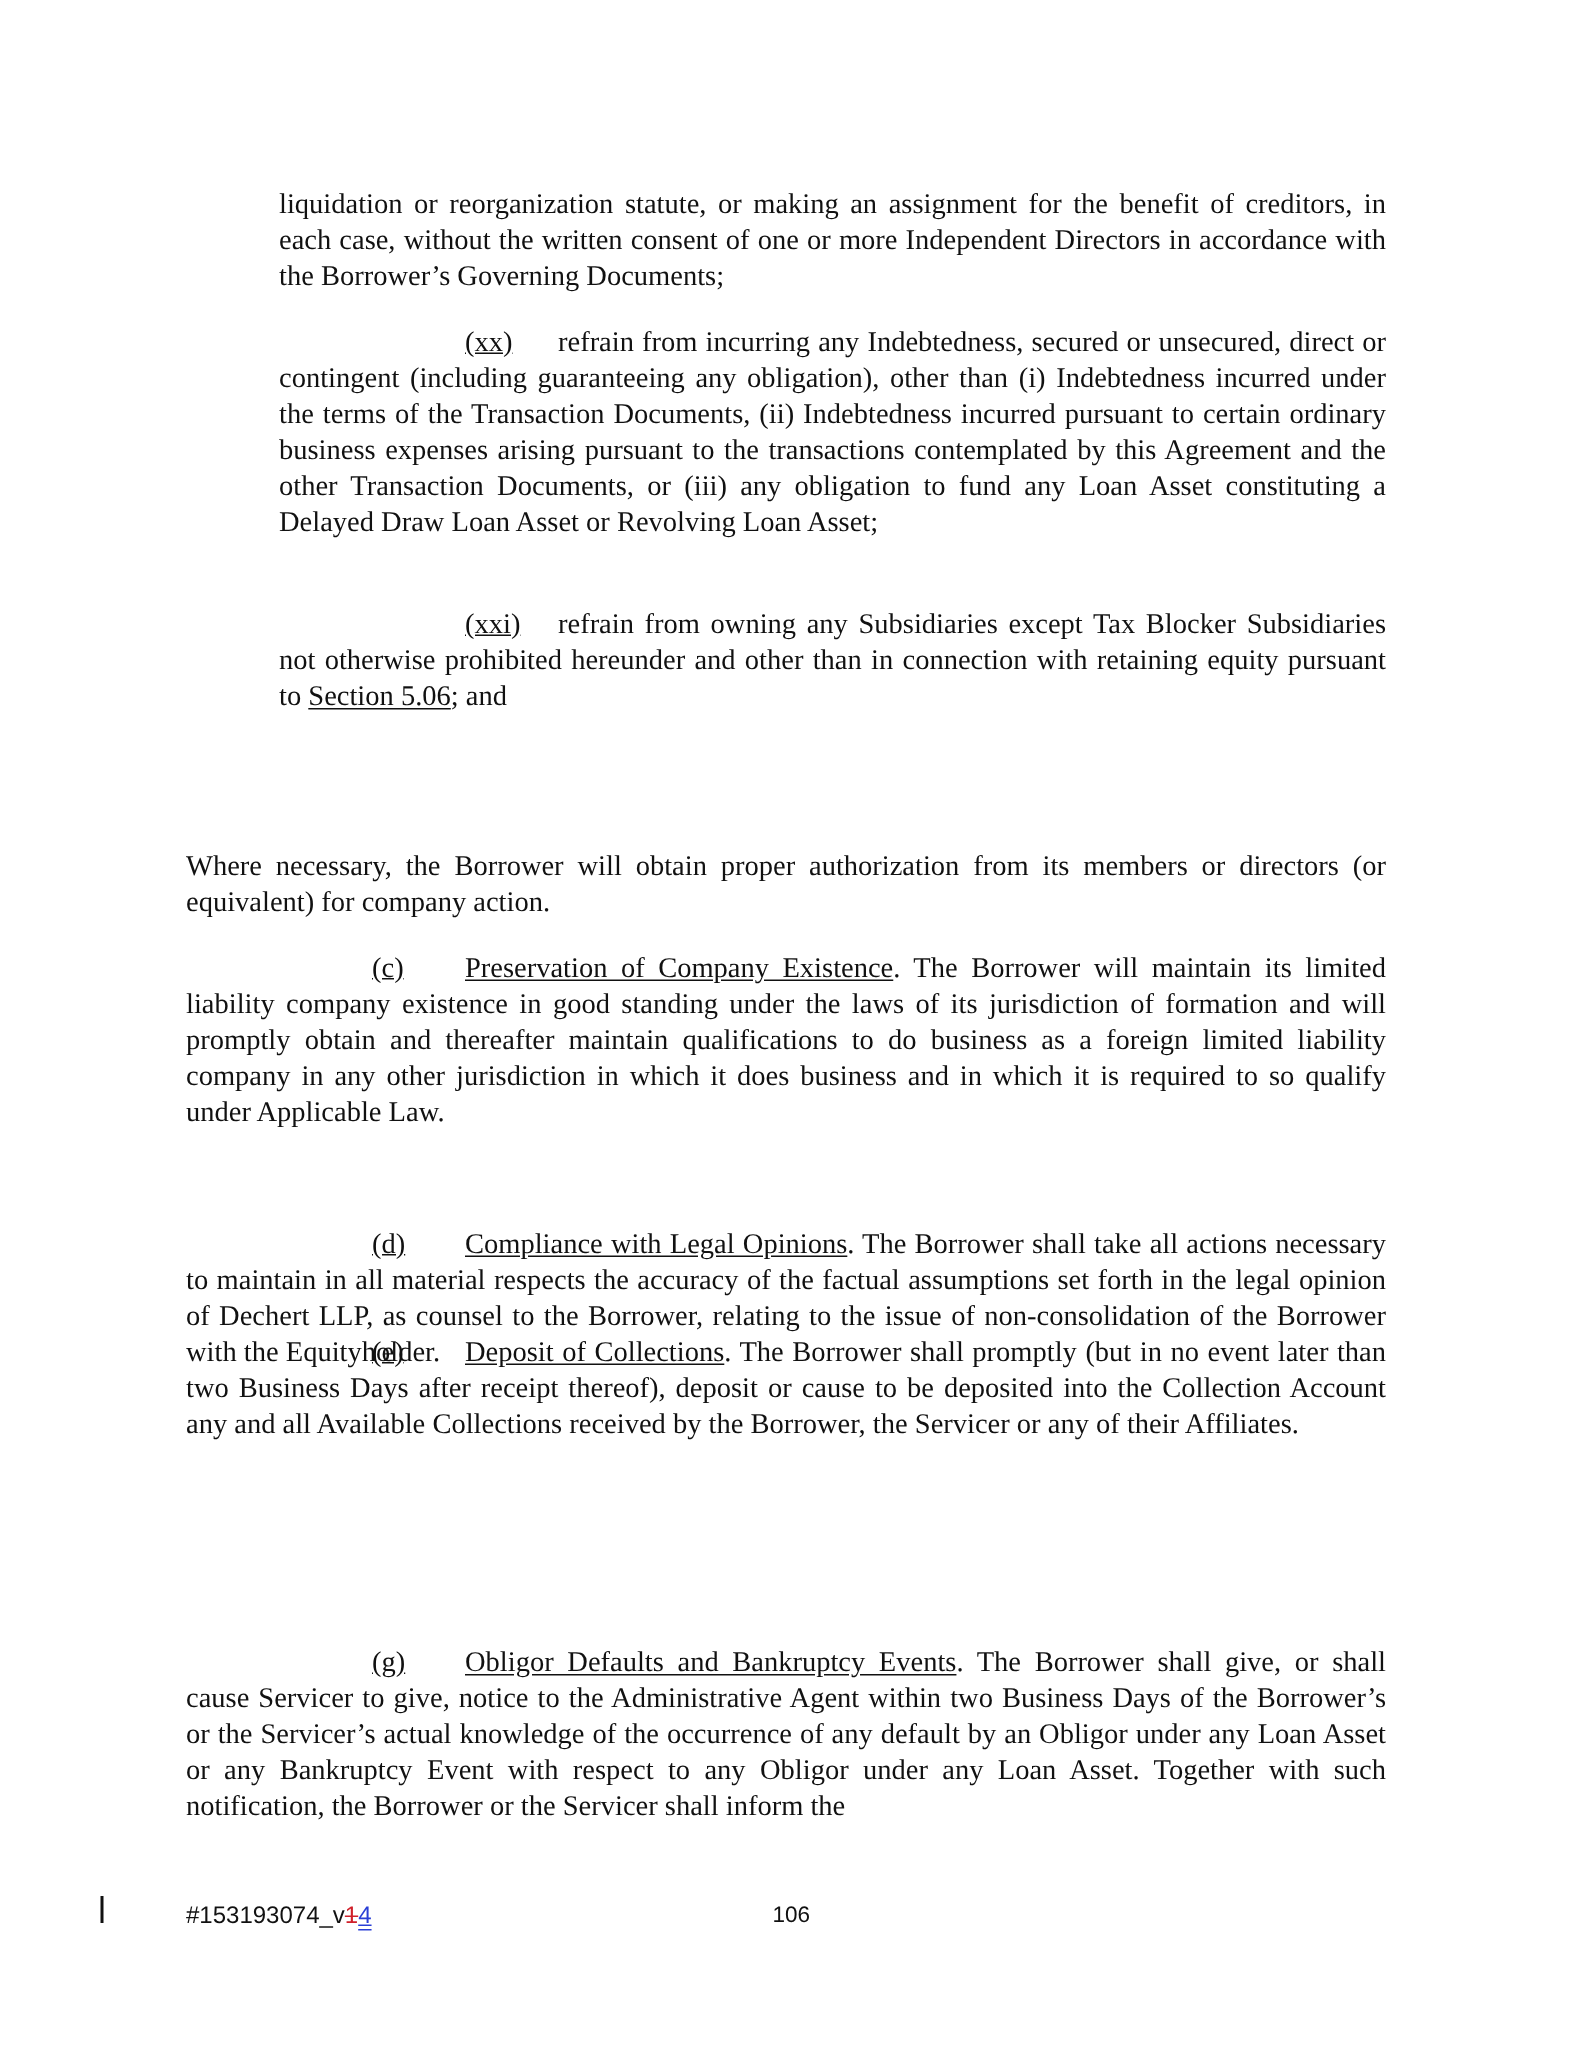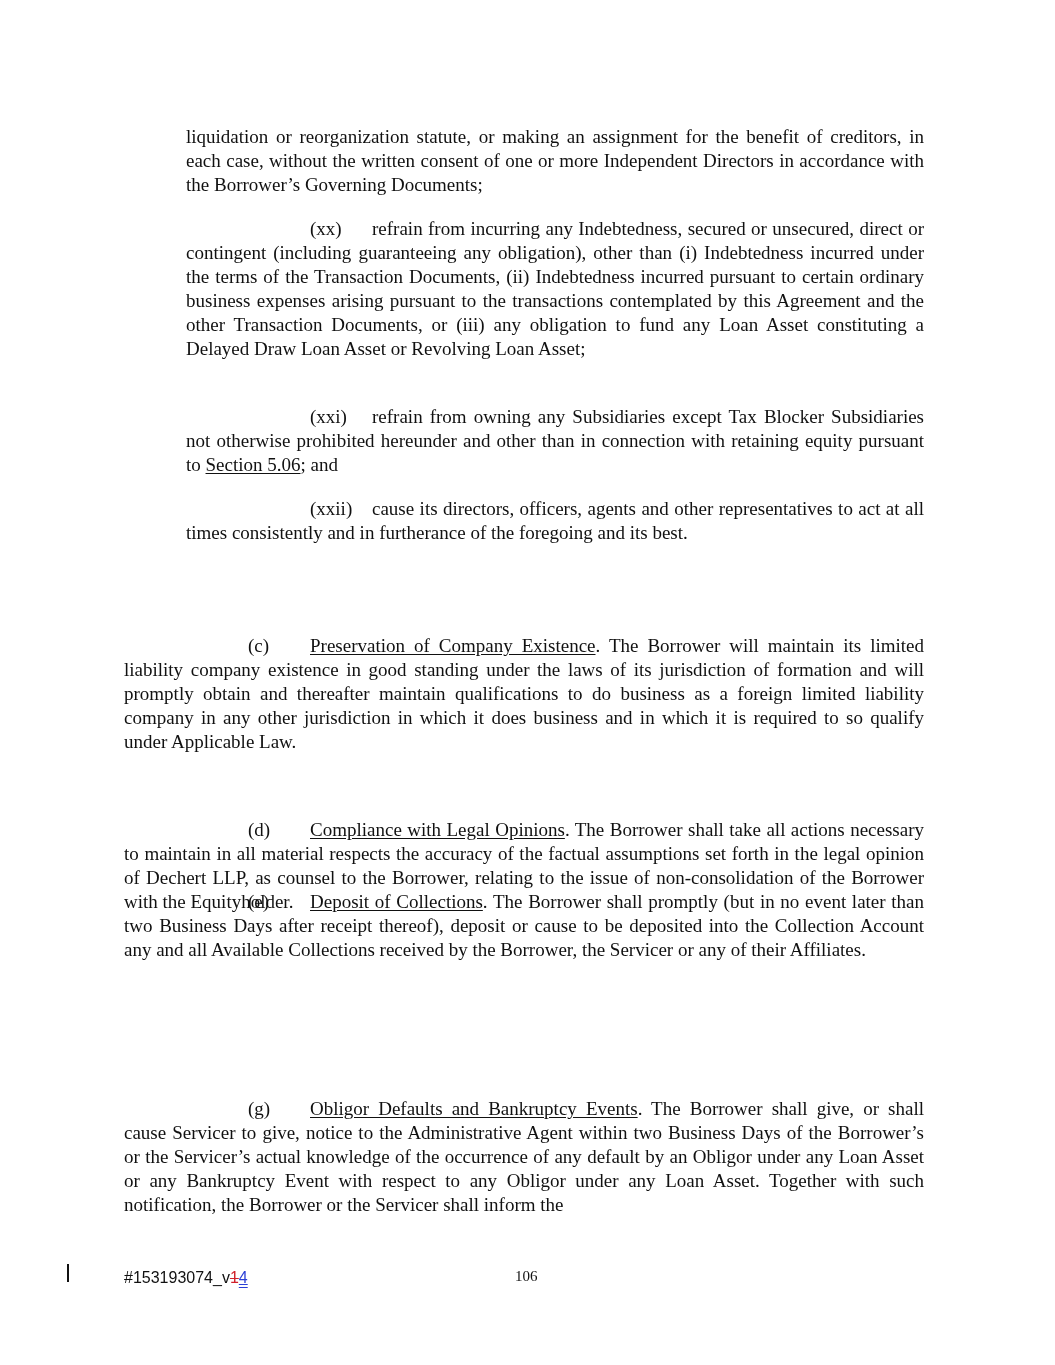--- a/index.html
+++ b/index.html
@@ -5,55 +5,55 @@
   html, body { margin: 0; padding: 0; background: #ffffff; }
   body { width: 1055px; height: 1365px; position: relative; overflow: hidden; }
   .page {
     position: absolute; left: 0; top: 0; width: 1055px; height: 1365px;
     font-family: "Liberation Serif", "DejaVu Serif", serif;
     font-size: 19px; line-height: 23.9px; color: #111;
   }
   .para { position: absolute; text-align: justify; text-align-last: left; margin: 0; }
   .para.ind { left: 186px; width: 738px; }
   .para.full { left: 124px; width: 800px; }
-  .lbl { display: inline-block; }
+  .lbl { display: inline-block; text-decoration: underline; }
   .u { text-decoration: underline; text-underline-offset: 2px; }
   .footer-id {
     position: absolute; left: 124px; top: 1266px;
     font-family: "Liberation Sans", "DejaVu Sans", sans-serif; font-size: 16px; color: #111;
   }
   .del { color: #d0202a; text-decoration: line-through; }
   .ins { color: #2a3fd6; text-decoration: underline double; }
   .page-num {
     position: absolute; left: 515px; top: 1265px;
-    font-family: Liberation Serif, serif; font-size: 15px; color: #111;
+    font-family: Liberation Sans, sans-serif; font-size: 15px; color: #111;
   }
   .change-bar { position: absolute; left: 67px; top: 1264px; width: 2px; height: 18px; background: #111; }
 </style>
 </head>
 <body>
 
 <div class="page">
 
   <p class="para ind" style="top:125px;">
     <span>liquidation or reorganization statute, or making an assignment for the benefit of creditors, in each case, without the written consent of one or more Independent Directors in accordance with the Borrower’s Governing Documents;</span>
   </p>
 
   <p class="para ind" style="top:217px;">
     <span style="display:inline-block;width:124px;"></span><span class="lbl" style="width:62px;">(xx)</span><span>refrain from incurring any Indebtedness, secured or unsecured, direct or contingent (including guaranteeing any obligation), other than (i) Indebtedness incurred under the terms of the Transaction Documents, (ii) Indebtedness incurred pursuant to certain ordinary business expenses arising pursuant to the transactions contemplated by this Agreement and the other Transaction Documents, or (iii) any obligation to fund any Loan Asset constituting a Delayed Draw Loan Asset or Revolving Loan Asset;</span>
   </p>
 
   <p class="para ind" style="top:405px;">
     <span style="display:inline-block;width:124px;"></span><span class="lbl" style="width:62px;">(xxi)</span><span>refrain from owning any Subsidiaries except Tax Blocker Subsidiaries not otherwise prohibited hereunder and other than in connection with retaining equity pursuant to </span><span class="u">Section 5.06</span><span>; and</span>
   </p>
 
-  <p class="para ind" style="top:497px;">
-    <span style="display:inline-block;width:124px;"></span><span class="lbl" style="width:62px;">(xxii)</span><span>cause its directors, officers, agents and other representatives to act at all times consistently and in furtherance of the foregoing and its best.</span>
+
+  <p class="para full" style="top:566px;">
+    <span>Where necessary, the Borrower will obtain proper authorization from its members or directors (or equivalent) for company action.</span>
   </p>
-
 
   <p class="para full" style="top:634px;">
     <span style="display:inline-block;width:124px;"></span><span class="lbl" style="width:62px;">(c)</span><span class="u">Preservation of Company Existence</span><span>.  The Borrower will maintain its limited liability company existence in good standing under the laws of its jurisdiction of formation and will promptly obtain and thereafter maintain qualifications to do business as a foreign limited liability company in any other jurisdiction in which it does business and in which it is required to so qualify under Applicable Law.</span>
   </p>
 
   <p class="para full" style="top:774px;margin-top:44px;">
     <span style="display:inline-block;width:124px;"></span><span class="lbl" style="width:62px;">(d)</span><span class="u">Compliance with Legal Opinions</span><span>.  The Borrower shall take all actions necessary to maintain in all material respects the accuracy of the factual assumptions set forth in the legal opinion of Dechert LLP, as counsel to the Borrower, relating to the issue of non-consolidation of the Borrower with the Equityholder.</span>
   </p>
 
   <p class="para full" style="top:890px;">

